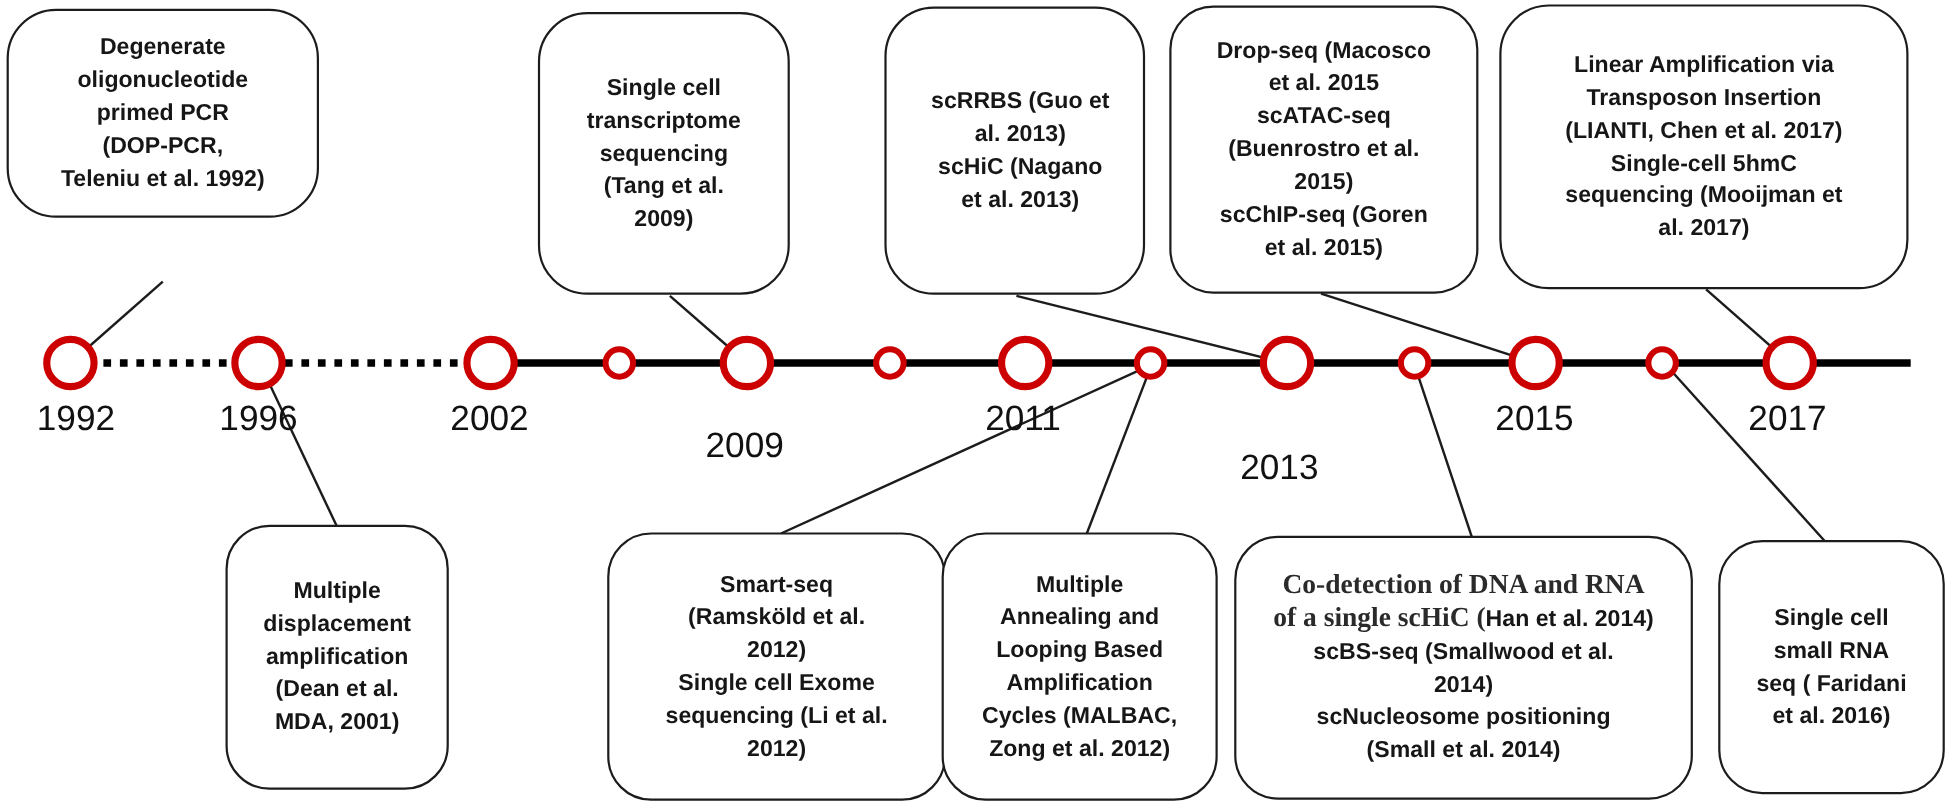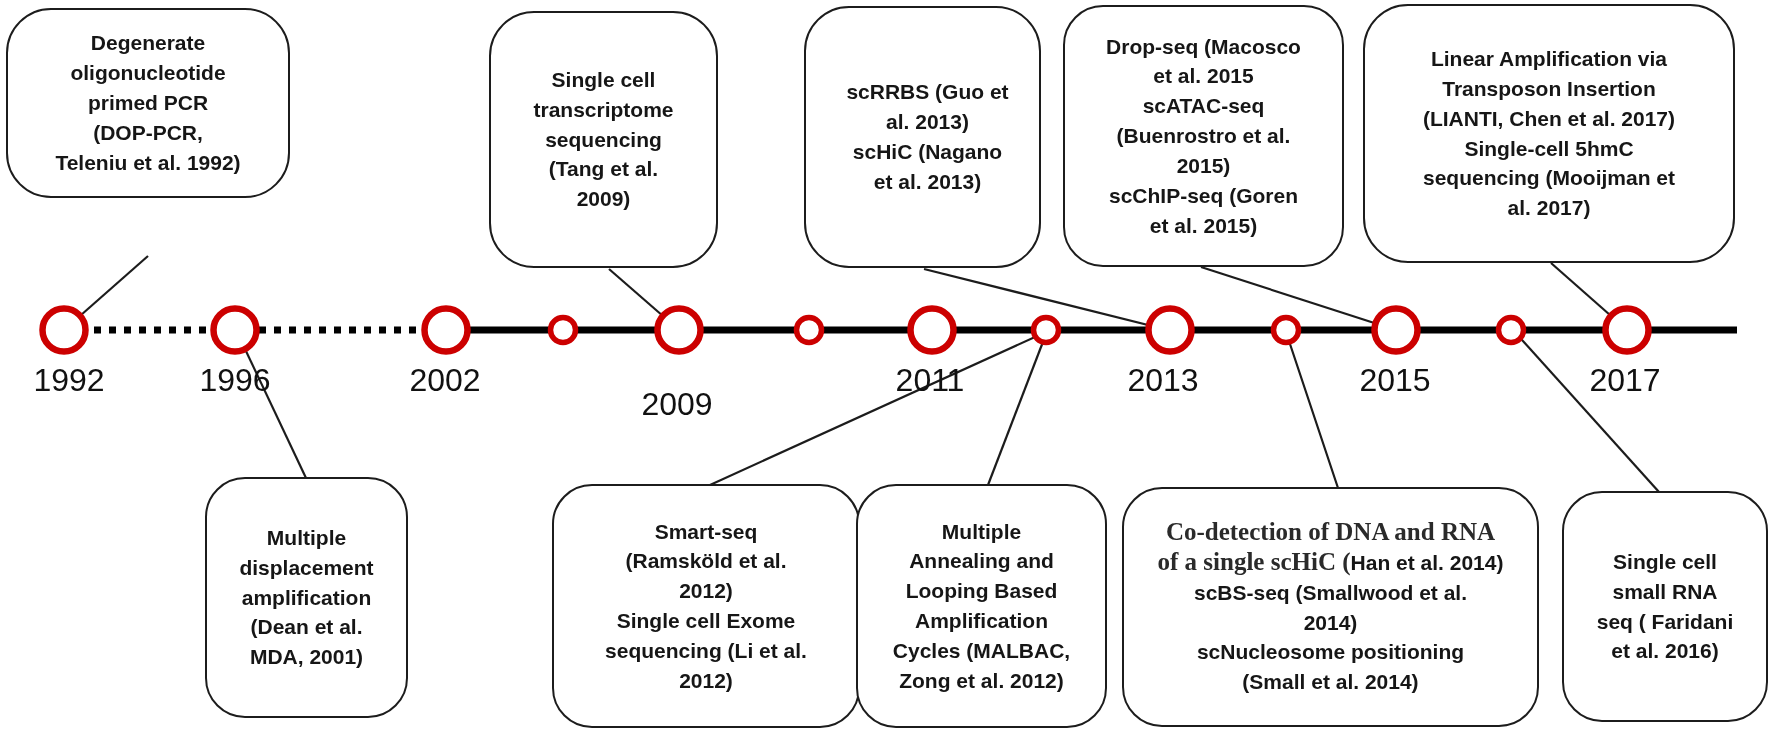--- a/index.html
+++ b/index.html
@@ -160,17 +160,17 @@
 small RNA
 seq ( Faridani
 et al. 2016)</span>
   </div>
 
   <div class="year" style="left:69px;">1992</div>
   <div class="year" style="left:235px;">1996</div>
   <div class="year" style="left:445px;">2002</div>
   <div class="year" style="left:677px;margin-top:24px;">2009</div>
   <div class="year" style="left:930px;">2011</div>
-  <div class="year" style="left:1163px;">2013</div>
+  <div class="year" style="left:1163px;margin-top:44px;">2013</div>
   <div class="year" style="left:1395px;">2015</div>
   <div class="year" style="left:1625px;">2017</div>
 
 </div>
 
 </body></html>

